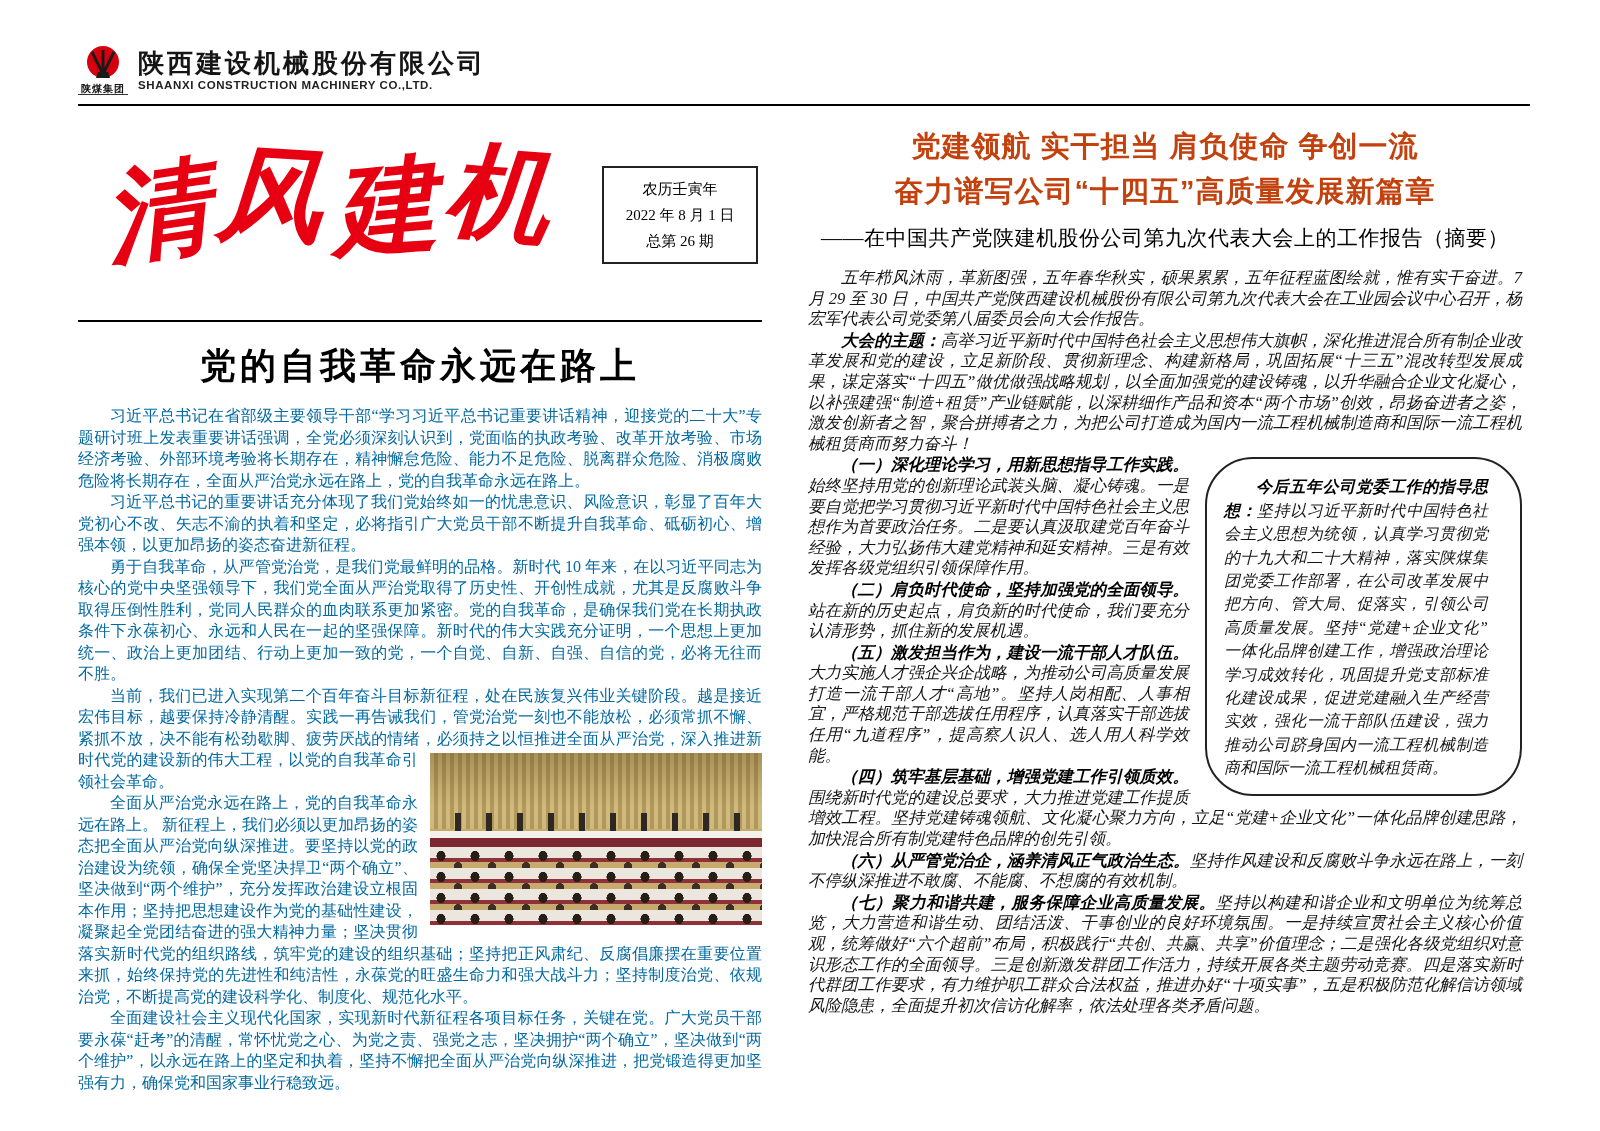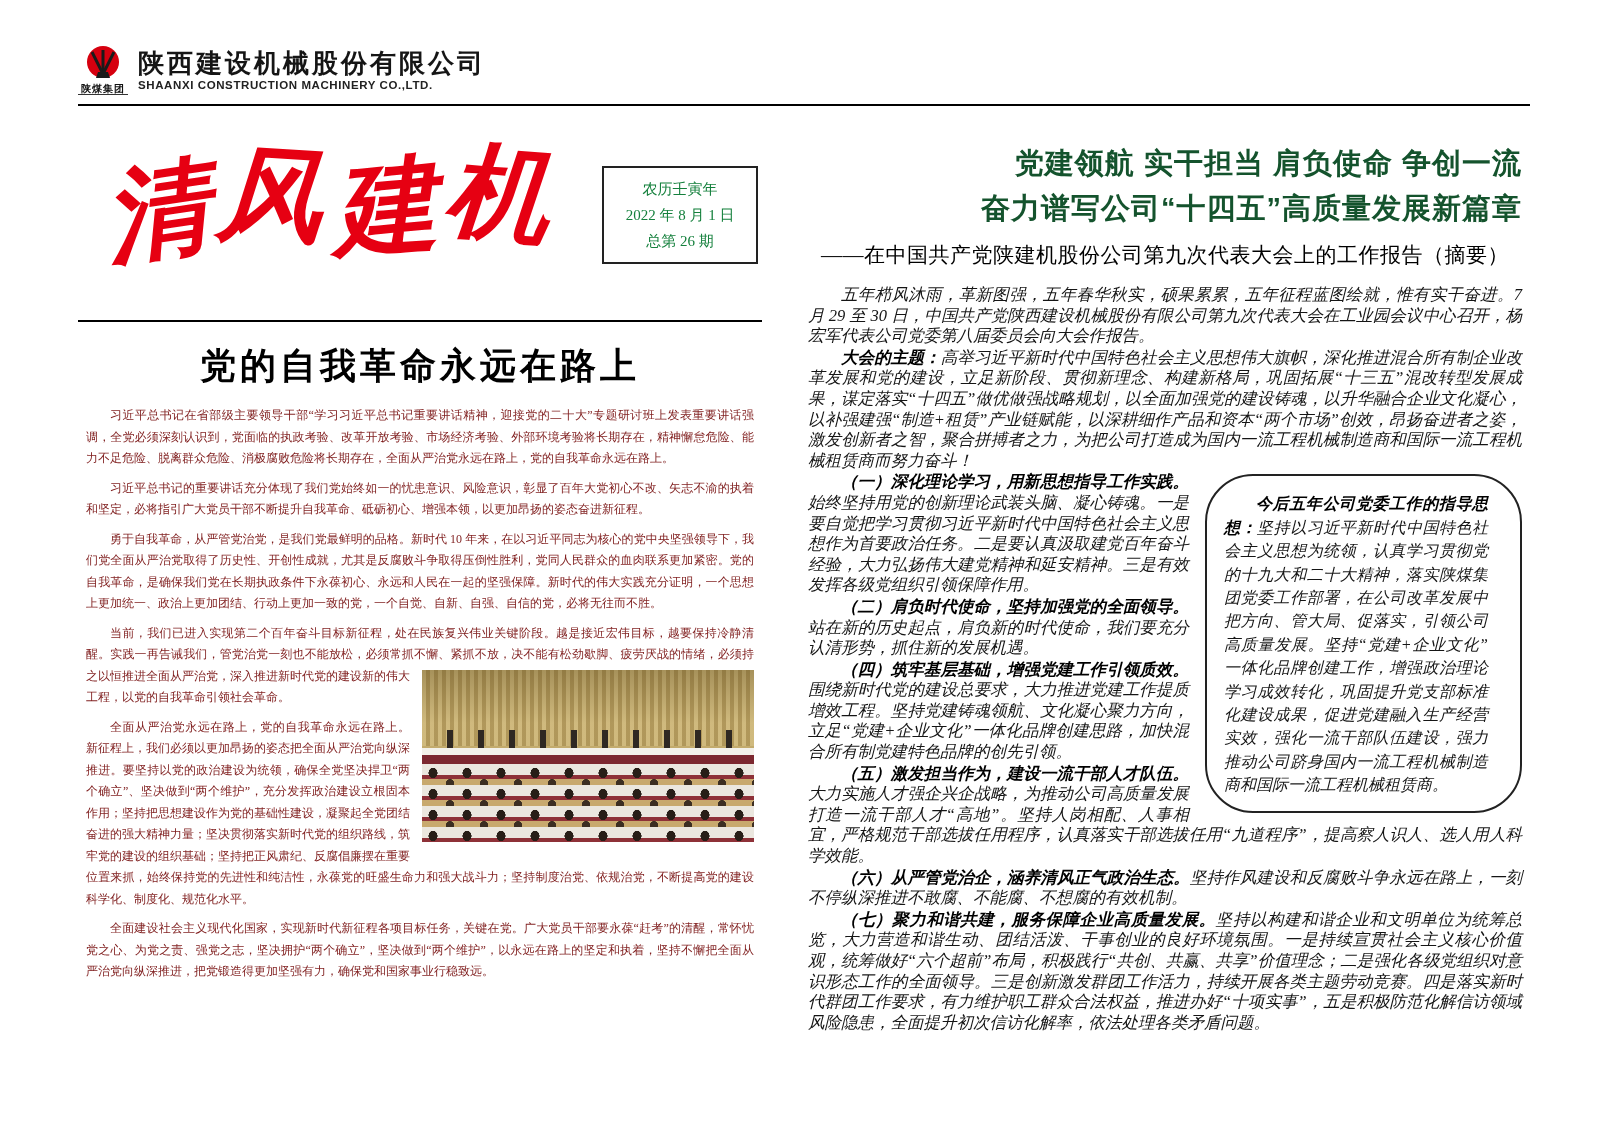--- a/index.html
+++ b/index.html
@@ -30,49 +30,49 @@
     transform:rotate(-1.5deg);white-space:nowrap;
   }
   .masthead-title .ch{display:inline-block;}
   .masthead-title .ch:nth-child(1){transform:rotate(-7deg) translateY(6px);}
   .masthead-title .ch:nth-child(2){transform:rotate(5deg) translateY(-6px);}
   .masthead-title .ch:nth-child(3){transform:rotate(-4deg) translateY(8px);}
   .masthead-title .ch:nth-child(4){transform:rotate(6deg) translateY(-2px);}
   .date-box{
     position:absolute;right:4px;top:40px;width:152px;height:94px;
     border:2px solid #222;display:flex;flex-direction:column;justify-content:center;
-    gap:7px;text-align:center;font-size:15px;color:#15803d;background:#fff;
+    gap:7px;text-align:center;font-size:15px;color:#000000;background:#fff;
   }
   .left-rule{border-top:2px solid #000;margin:24px 0 0 0;}
   
   .left-title{
     text-align:center;font-size:36px;font-weight:bold;letter-spacing:4px;
     margin:20px 0 14px 0;color:#000;
   }
-  .col-left p{margin:8px;font-size:12px;line-height:21.5px;text-align:justify;text-indent:2em;color:#7f1d1d;}
+  .col-left p{margin:0;font-size:16px;line-height:21.5px;text-align:justify;text-indent:2em;color:#0369a1;}
   
   .photo-float{float:right;width:332px;height:172px;margin:4px 0 6px 12px;position:relative;overflow:hidden;display:block;background:#c3ab6d;}
   .photo-float span{display:block;position:absolute;left:0;right:0;}
   .ph-wall{top:0;height:76px;
     background:
       linear-gradient(180deg,rgba(90,70,25,0.38),rgba(90,70,25,0.05) 70%),
       repeating-linear-gradient(90deg,#d6c083 0 4px,#b59c5e 4px 8px);}
   .ph-leaders{top:60px;height:18px;
     background:repeating-linear-gradient(90deg,rgba(0,0,0,0) 0 25px,#2f2822 25px 31px);}
   .ph-tabletop{top:78px;height:7px;background:#f3f1ea;}
   .ph-skirt{top:85px;height:9px;background:#7c2830;}
   .ph-crowd{top:94px;height:78px;background-color:#c9ad79;
     background-image:
       radial-gradient(ellipse 6.5px 7.5px at 11px 9px,#271e17 68%,rgba(0,0,0,0) 72%),
       radial-gradient(ellipse 6px 7px at 28px 20px,#3c2e22 68%,rgba(0,0,0,0) 72%),
       repeating-linear-gradient(180deg,#ebe7df 0 11px,#8e3138 11px 15px,#c8a96e 15px 21px);
     background-size:34px 21px,34px 21px,100% 21px;}
   
   .right-headline{font-family:"Liberation Sans","DejaVu Sans",sans-serif;
-    font-size:29px;font-weight:bold;text-align:right;line-height:45px;margin:21px 0 0 0;color:#14532d;letter-spacing:1px;}
+    font-size:29px;font-weight:bold;text-align:center;line-height:45px;margin:4px 0 0 0;color:#c2410c;letter-spacing:1px;}
   .right-subtitle{font-size:21px;text-align:center;margin:10px 0 16px 0;color:#000;letter-spacing:0.5px;}
   .col-right p{margin:0;font-size:16.5px;line-height:20.6px;text-align:justify;text-indent:2em;color:#151515;font-style:italic;}
   .sec-head,.theme-label{font-family:"Liberation Sans","DejaVu Sans",sans-serif;font-weight:bold;color:#000;}
   
   .guide-box{
     float:right;width:264px;margin:3px 0 8px 16px;
     border:2.5px solid #222;border-radius:48px;padding:16px 32px 14px 17px;background:#fff;
   }
   .guide-box p{font-size:16px;line-height:23.4px;text-align:justify;text-indent:2em;margin:0;}
 </style>
@@ -143,19 +143,19 @@
 
       <p>五年栉风沐雨，革新图强，五年春华秋实，硕果累累，五年征程蓝图绘就，惟有实干奋进。7 月 29 至 30 日，中国共产党陕西建设机械股份有限公司第九次代表大会在工业园会议中心召开，杨宏军代表公司党委第八届委员会向大会作报告。</p>
       <p><b class="theme-label">大会的主题：</b><span>高举习近平新时代中国特色社会主义思想伟大旗帜，深化推进混合所有制企业改革发展和党的建设，立足新阶段、贯彻新理念、构建新格局，巩固拓展“十三五”混改转型发展成果，谋定落实“十四五”做优做强战略规划，以全面加强党的建设铸魂，以升华融合企业文化凝心，以补强建强“制造+租赁”产业链赋能，以深耕细作产品和资本“两个市场”创效，昂扬奋进者之姿，激发创新者之智，聚合拼搏者之力，为把公司打造成为国内一流工程机械制造商和国际一流工程机械租赁商而努力奋斗！</span></p>
 
       <aside class="guide-box">
         <p><b class="sec-head">今后五年公司党委工作的指导思想：</b><span>坚持以习近平新时代中国特色社会主义思想为统领，认真学习贯彻党的十九大和二十大精神，落实陕煤集团党委工作部署，在公司改革发展中把方向、管大局、促落实，引领公司高质量发展。坚持“党建+企业文化”一体化品牌创建工作，增强政治理论学习成效转化，巩固提升党支部标准化建设成果，促进党建融入生产经营实效，强化一流干部队伍建设，强力推动公司跻身国内一流工程机械制造商和国际一流工程机械租赁商。</span></p>
       </aside>
 
       <p><b class="sec-head">（一）深化理论学习，用新思想指导工作实践。</b><span>始终坚持用党的创新理论武装头脑、凝心铸魂。一是要自觉把学习贯彻习近平新时代中国特色社会主义思想作为首要政治任务。二是要认真汲取建党百年奋斗经验，大力弘扬伟大建党精神和延安精神。三是有效发挥各级党组织引领保障作用。</span></p>
       <p><b class="sec-head">（二）肩负时代使命，坚持加强党的全面领导。</b><span>站在新的历史起点，肩负新的时代使命，我们要充分认清形势，抓住新的发展机遇。</span></p>
+      <p><b class="sec-head">（五）激发担当作为，建设一流干部人才队伍。</b><span>大力实施人才强企兴企战略，为推动公司高质量发展打造一流干部人才“高地”。坚持人岗相配、人事相宜，严格规范干部选拔任用程序，认真落实干部选拔任用“九道程序”，提高察人识人、选人用人科学效能。</span></p>
       <p><b class="sec-head">（四）筑牢基层基础，增强党建工作引领质效。</b><span>围绕新时代党的建设总要求，大力推进党建工作提质增效工程。坚持党建铸魂领航、文化凝心聚力方向，立足“党建+企业文化”一体化品牌创建思路，加快混合所有制党建特色品牌的创先引领。</span></p>
-      <p><b class="sec-head">（五）激发担当作为，建设一流干部人才队伍。</b><span>大力实施人才强企兴企战略，为推动公司高质量发展打造一流干部人才“高地”。坚持人岗相配、人事相宜，严格规范干部选拔任用程序，认真落实干部选拔任用“九道程序”，提高察人识人、选人用人科学效能。</span></p>
       <p><b class="sec-head">（六）从严管党治企，涵养清风正气政治生态。</b><span>坚持作风建设和反腐败斗争永远在路上，一刻不停纵深推进不敢腐、不能腐、不想腐的有效机制。</span></p>
       <p><b class="sec-head">（七）聚力和谐共建，服务保障企业高质量发展。</b><span>坚持以构建和谐企业和文明单位为统筹总览，大力营造和谐生动、团结活泼、干事创业的良好环境氛围。一是持续宣贯社会主义核心价值观，统筹做好“六个超前”布局，积极践行“共创、共赢、共享”价值理念；二是强化各级党组织对意识形态工作的全面领导。三是创新激发群团工作活力，持续开展各类主题劳动竞赛。四是落实新时代群团工作要求，有力维护职工群众合法权益，推进办好“十项实事”，五是积极防范化解信访领域风险隐患，全面提升初次信访化解率，依法处理各类矛盾问题。</span></p>
     </div>
   </div>
 </div>
 
 </body></html>

